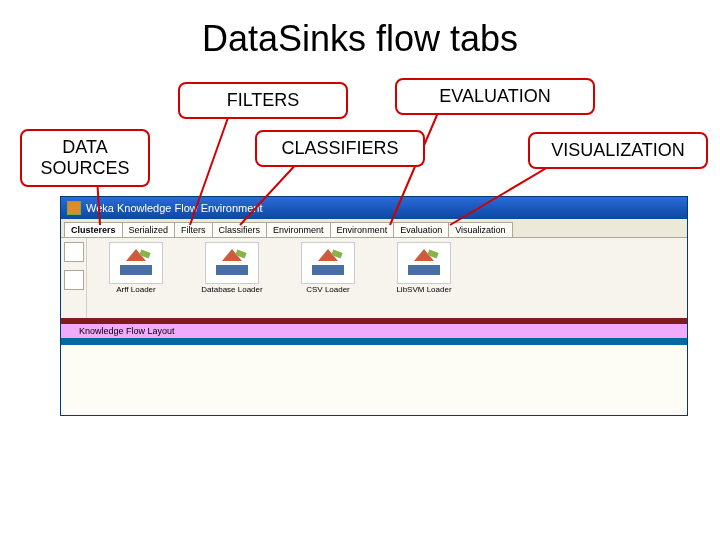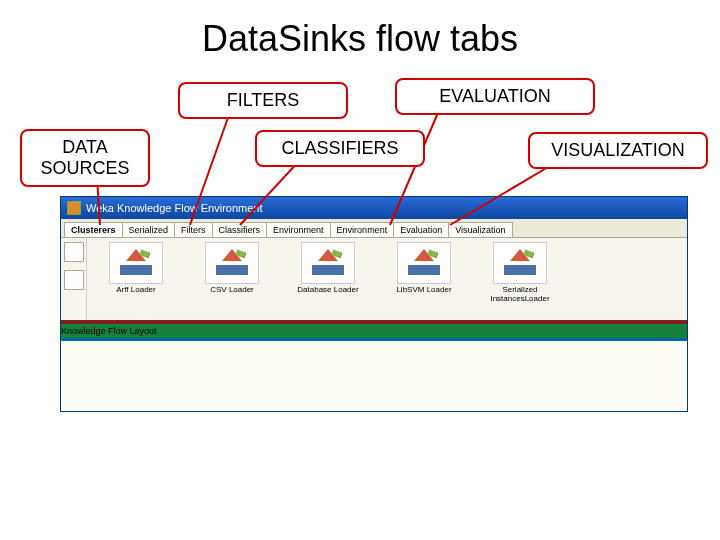--- a/index.html
+++ b/index.html
@@ -86,21 +86,21 @@
     margin-right: -1px;
     white-space: nowrap;
   }
   .tab.active {
     background: #fff;
     font-weight: bold;
   }
   .toolbar-row {
     display: flex;
     background: #f6f4ec;
-    border-bottom: 4px solid #7f1d1d;
+    border-bottom: 6px solid #7f1d1d;
     height: 86px;
   }
   .side-buttons {
     width: 26px;
     display: flex;
     flex-direction: column;
     align-items: center;
     padding-top: 4px;
     gap: 8px;
     border-right: 1px solid #d4d0c8;
@@ -133,24 +133,24 @@
     justify-content: center;
   }
   .item .icon-box svg { display: block; }
   .item .label {
     font-size: 8px;
     line-height: 1.1;
     color: #000;
     word-break: break-word;
   }
   .layout-label {
-    padding: 2px 0;
+    padding: 2px 18px;
     font-size: 9px;
-    background: #15803d;
-    border-bottom: 3px solid #0369a1;
+    background: #f0abfc;
+    border-bottom: 7px solid #0369a1;
   }
   .canvas {
     height: 70px;
     background: #fefdf5;
     border-top: 1px solid #fff;
   }
 </style>
 </head>
 <body>
 
@@ -204,50 +204,40 @@
         <div class="label">Arff Loader</div>
       </div>
       <div class="item">
         <div class="icon-box">
           <svg width="40" height="32">
               <rect x="4" y="18" width="32" height="10" fill="#4a6fa5"></rect>
               <polygon points="20,2 30,14 10,14" fill="#d05a3a"></polygon>
               <rect x="24" y="4" width="10" height="6" fill="#8ab24a" transform="rotate(20 29 7)"></rect>
             </svg>
         </div>
+        <div class="label">Database Loader</div>
+      </div>
+      <div class="item">
+        <div class="icon-box">
+          <svg width="40" height="32">
+              <rect x="4" y="18" width="32" height="10" fill="#4a6fa5"></rect>
+              <polygon points="20,2 30,14 10,14" fill="#d05a3a"></polygon>
+              <rect x="24" y="4" width="10" height="6" fill="#8ab24a" transform="rotate(20 29 7)"></rect>
+            </svg>
+        </div>
         <div class="label">CSV Loader</div>
       </div>
       <div class="item">
         <div class="icon-box">
           <svg width="40" height="32">
               <rect x="4" y="18" width="32" height="10" fill="#4a6fa5"></rect>
               <polygon points="20,2 30,14 10,14" fill="#d05a3a"></polygon>
               <rect x="24" y="4" width="10" height="6" fill="#8ab24a" transform="rotate(20 29 7)"></rect>
             </svg>
         </div>
-        <div class="label">Database Loader</div>
-      </div>
-      <div class="item">
-        <div class="icon-box">
-          <svg width="40" height="32">
-              <rect x="4" y="18" width="32" height="10" fill="#4a6fa5"></rect>
-              <polygon points="20,2 30,14 10,14" fill="#d05a3a"></polygon>
-              <rect x="24" y="4" width="10" height="6" fill="#8ab24a" transform="rotate(20 29 7)"></rect>
-            </svg>
-        </div>
         <div class="label">LibSVM Loader</div>
-      </div>
-      <div class="item">
-        <div class="icon-box">
-          <svg width="40" height="32">
-              <rect x="4" y="18" width="32" height="10" fill="#4a6fa5"></rect>
-              <polygon points="20,2 30,14 10,14" fill="#d05a3a"></polygon>
-              <rect x="24" y="4" width="10" height="6" fill="#8ab24a" transform="rotate(20 29 7)"></rect>
-            </svg>
-        </div>
-        <div class="label">Serialized InstancesLoader</div>
       </div>
     </div>
   </div>
 
   <div class="layout-label">Knowledge Flow Layout</div>
   <div class="canvas"></div>
 </div>
 
 </body></html>

